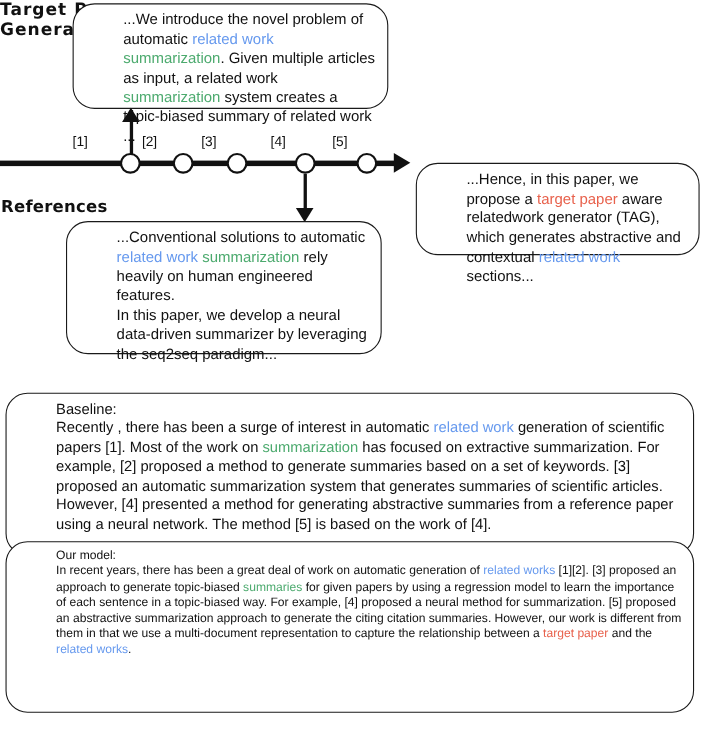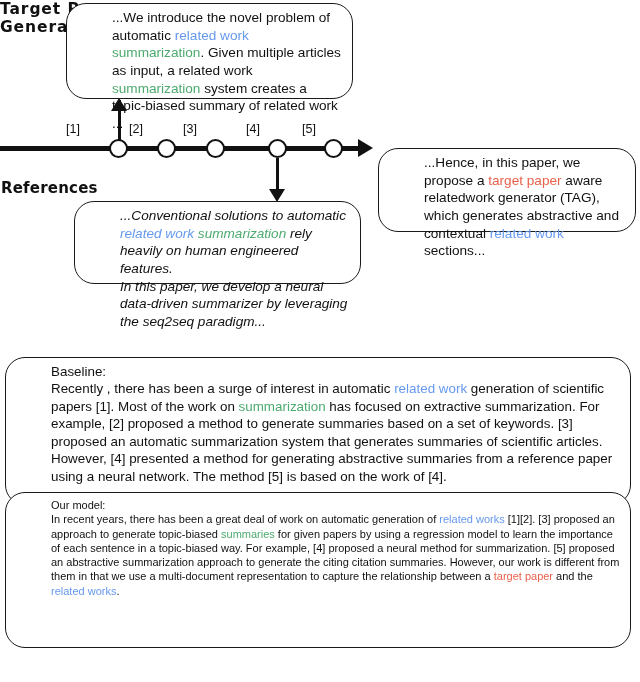--- a/index.html
+++ b/index.html
@@ -104,23 +104,22 @@
     color: #111111;
     margin-top: 28px;
   }
 
   
   #bubble-ref1 {
     left: 66px; top: 3px; width: 287px; height: 96px;
     font-size: 13.6px;
   }
   #bubble-ref4 {
-    left: 74px; top: 201px; width: 287px; height: 83px;
+    left: 60px; top: 201px; width: 287px; height: 121px;
     font-size: 13.6px;
-    font-style: italic;
   }
   #target-paper-heading {
     left: 379px; top: 84px; font-size: 15.5px;
   }
   #bubble-target {
     left: 378px; top: 104px; width: 258px; height: 84px;
     font-size: 13.6px;
     margin-top: 44px;
   }
   #generated-heading {

